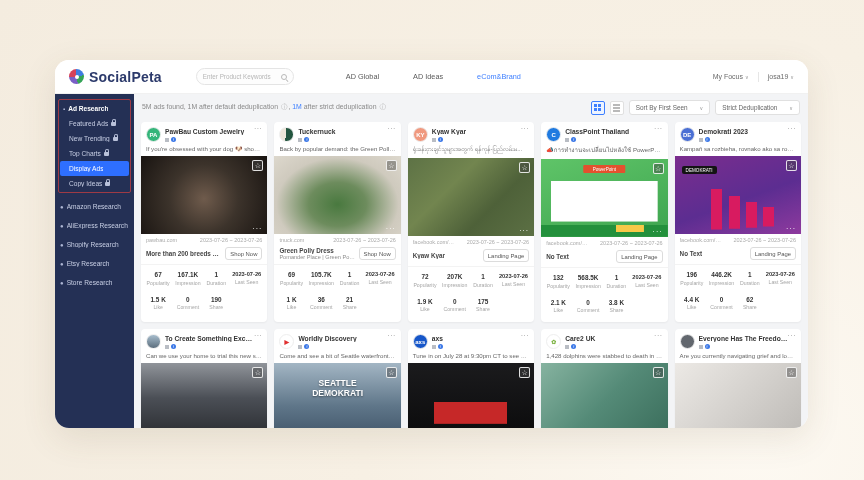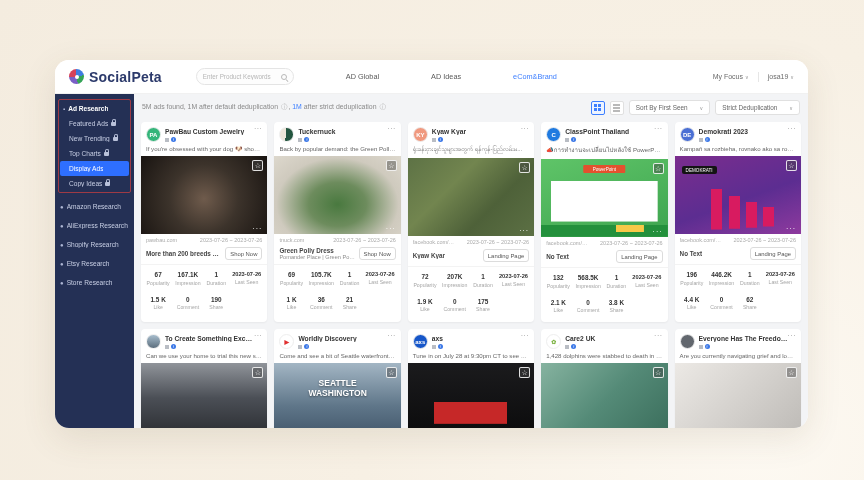--- a/index.html
+++ b/index.html
@@ -22,21 +22,21 @@
     background:#fff; border-radius:50%; }
   .logo-text { font-size:14px; font-weight:bold; color:#2c3a6b; letter-spacing:.2px; }
   .search { margin-left:34px; width:98px; height:17px; border:1px solid #e4e4e4;
     border-radius:9px; display:flex; align-items:center; padding:0 6px; background:#fdfdfd; }
   .search input { border:none; outline:none; background:transparent; flex:1; min-width:0;
     font-size:6.3px; color:#555; font-family:inherit; }
   .search input::placeholder { color:#b6b6b6; }
   .search-glyph { width:6px; height:6px; border:1px solid #b9b9b9; border-radius:50%; position:relative; flex-shrink:0;}
   .search-glyph::after { content:""; position:absolute; left:4px; top:4px; width:3px; height:1px;
     background:#b9b9b9; transform:rotate(45deg); transform-origin:left; }
-  .nav { display:flex; gap:52px; margin-left:52px; }
+  .nav { display:flex; gap:34px; margin-left:52px; }
   .nav-link { font-size:7.3px; color:#5a5a5a; cursor:pointer; }
   .nav-link.active { color:#3d7fff; }
   .top-right { margin-left:auto; display:flex; align-items:center; gap:9px; font-size:7px; color:#6b6b6b; }
   .caret { font-size:5px; color:#9a9a9a; margin-left:2px; }
   .vdiv { width:1px; height:10px; background:#e6e6e6; }
 
   
   .app-body { flex:1; display:flex; min-height:0; }
 
   
@@ -575,21 +575,21 @@
         <div class="c-title">Worldly Discovery</div>
         <div class="picons">
           <span class="pi-sq"></span>
           <span class="pi-fb">f</span>
         </div>
       </div>
       <span class="c-menu">···</span>
     </div>
     <div class="c-desc">Come and see a bit of Seattle waterfront an...</div>
     <div class="c-img" style="background: linear-gradient(rgb(163, 182, 196) 0%, rgb(95, 118, 137) 55%, rgb(62, 82, 102) 100%);">
-      <span class="cap-big">SEATTLE WASHINGTON</span>
+      <span class="cap-big">SEATTLE DEMOKRATI</span>
       <span class="star-badge">☆</span>
 
     </div>
   </div>
           <div class="card">
     <div class="card-header">
       <span class="avatar" style="background: rgb(22, 86, 201);">axs</span>
       <div class="t-wrap">
         <div class="c-title">axs</div>
         <div class="picons">

